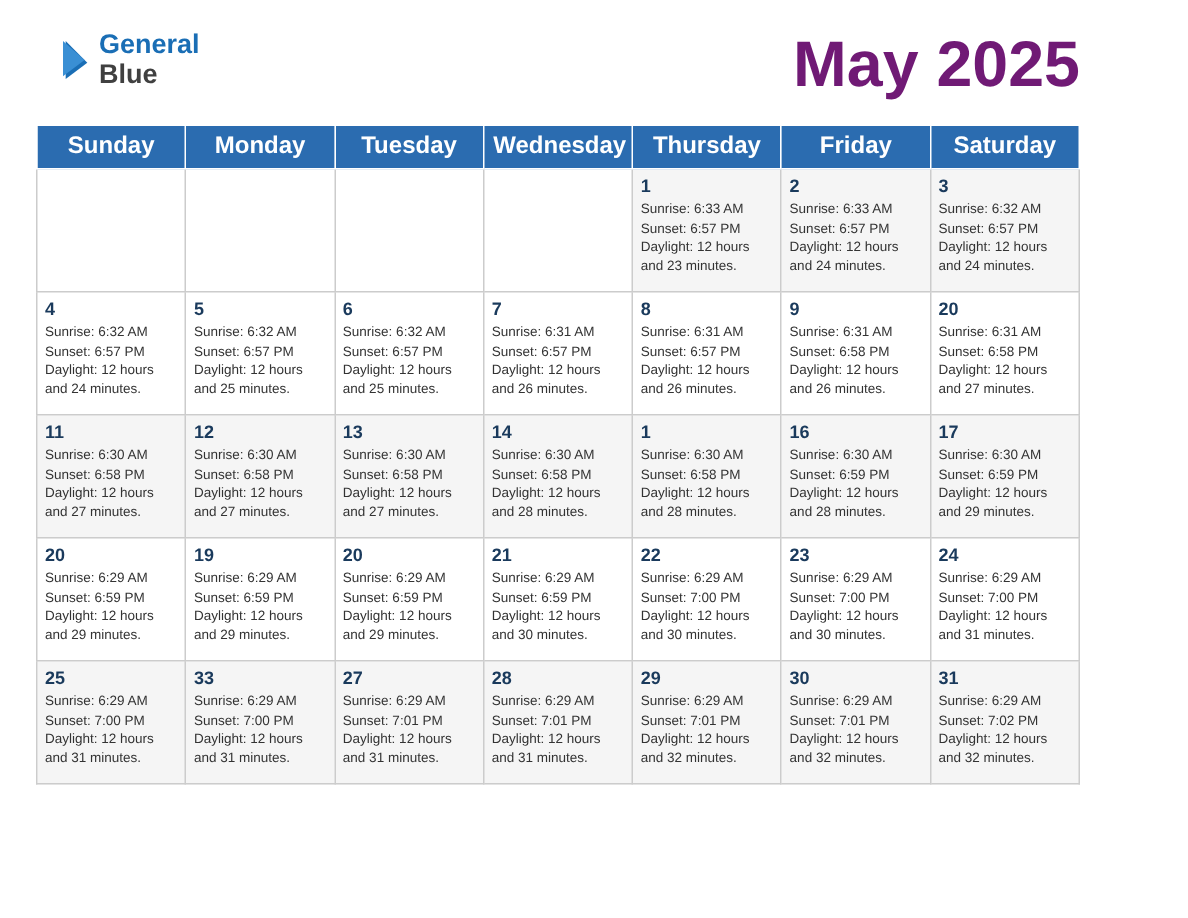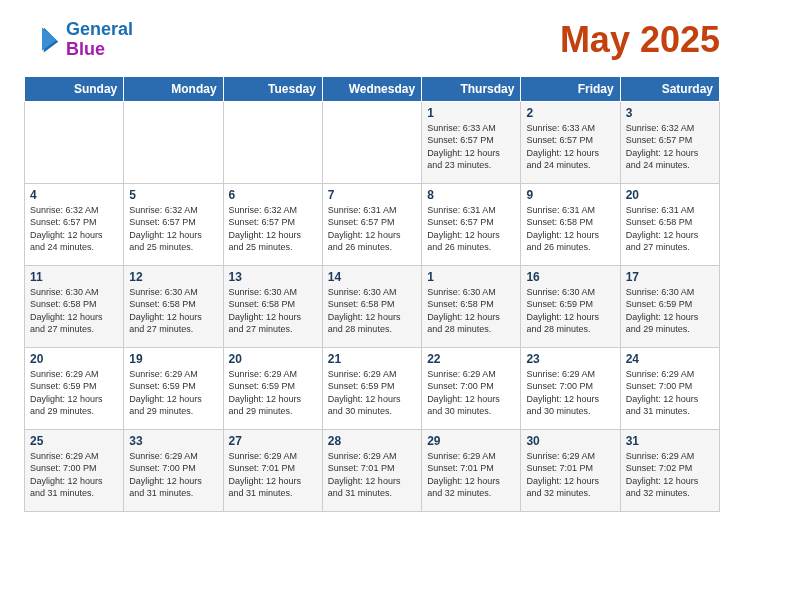--- a/index.html
+++ b/index.html
@@ -34,40 +34,40 @@
       color: #1a6eb5;
     }
     .logo-icon {
       width: 36px;
       height: 36px;
     }
     .title-block {
       text-align: right;
     }
     .month-title {
-      font-size: 36px;
+      font-size: 43px;
       font-weight: bold;
-      color: #c2410c;
+      color: #701a75;
       line-height: 1.1;
     }
     .location {
       font-size: 15px;
       color: #333;
     }
     table {
       width: 100%;
       border-collapse: collapse;
       table-layout: fixed;
     }
     thead tr th {
       background: #2b6cb0;
       color: #fff;
-      font-size: 12px;
+      font-size: 16px;
       font-weight: bold;
-      text-align: right;
+      text-align: center;
       padding: 5px 6px;
       border: 1px solid #fff;
     }
     tbody tr td {
       vertical-align: top;
       border: 1px solid #ccc;
       padding: 4px 5px;
       font-size: 9.5px;
       color: #222;
       height: 82px;
@@ -97,21 +97,21 @@
 
 <div class="page">
   <div class="header">
     <div class="logo">
       <svg class="logo-icon" viewBox="0 0 40 40">
         <polygon points="22,6 38,22 22,34" fill="#1a6eb5"></polygon>
         <polygon points="20,6 36,20 20,32" fill="#3a8fd4"></polygon>
       </svg>
       <div class="logo-text">
         <div><span>General</span></div>
-        <div><span style="color:#a21caf">Blue</span></div>
+        <div><span style="color:#404040">Blue</span></div>
       </div>
     </div>
     <div class="title-block">
       <div class="month-title">May 2025</div>
     </div>
   </div>
 
   <table>
     <thead>
       <tr>

